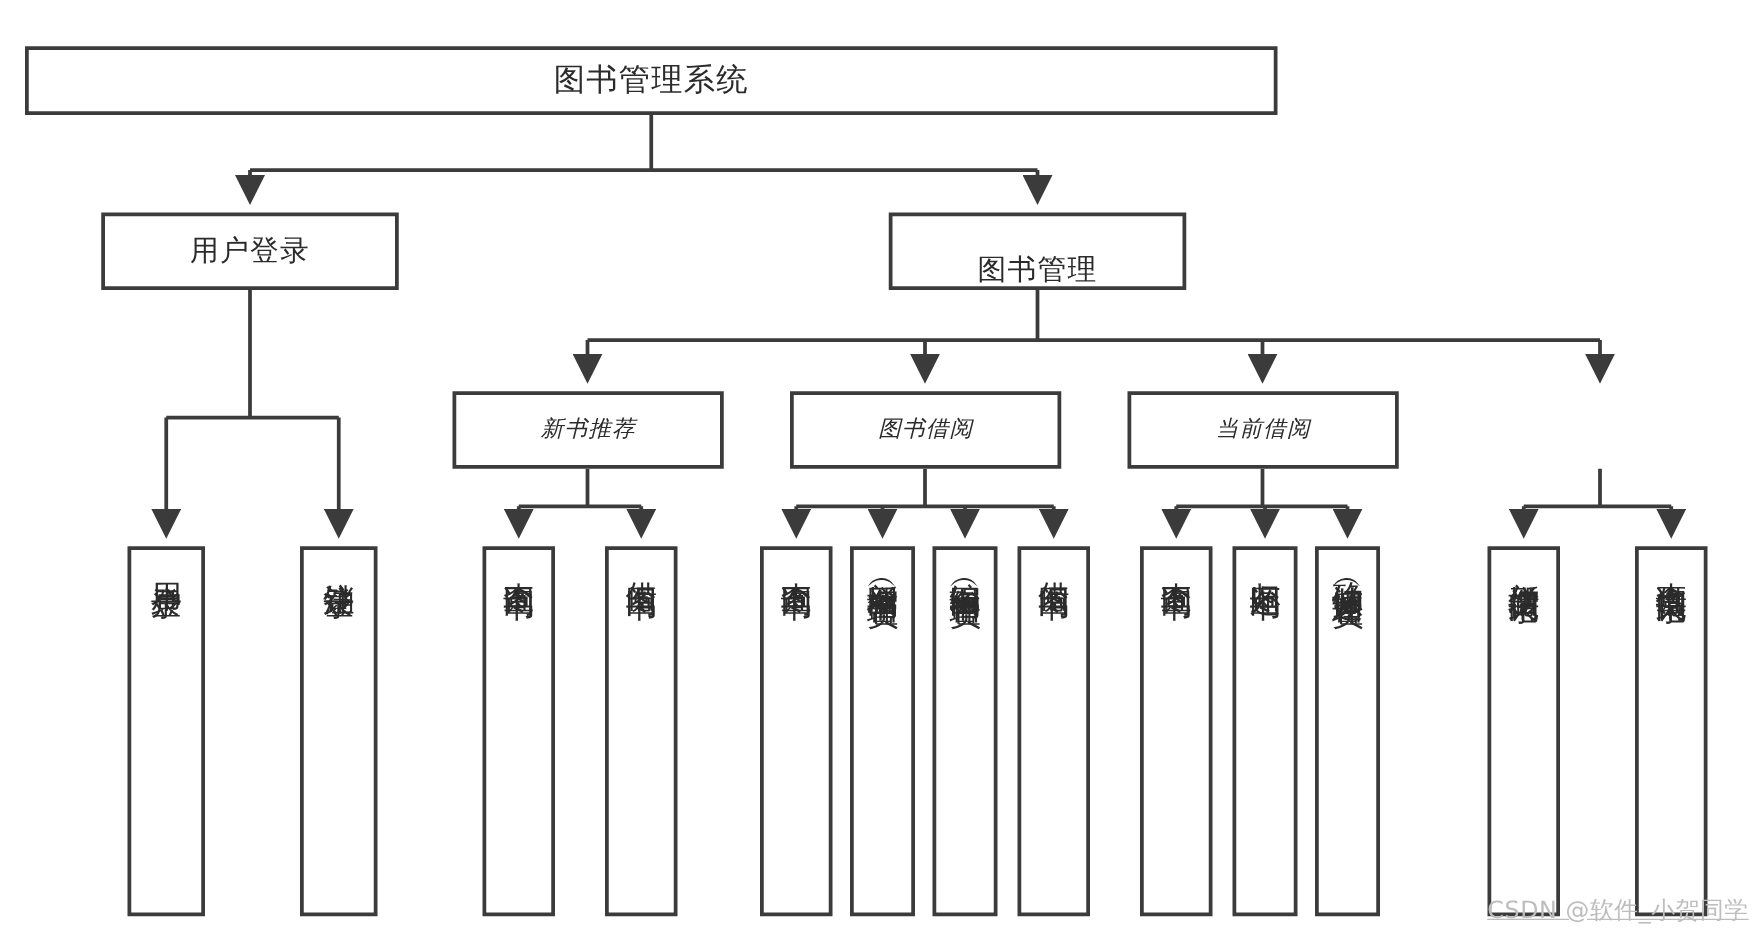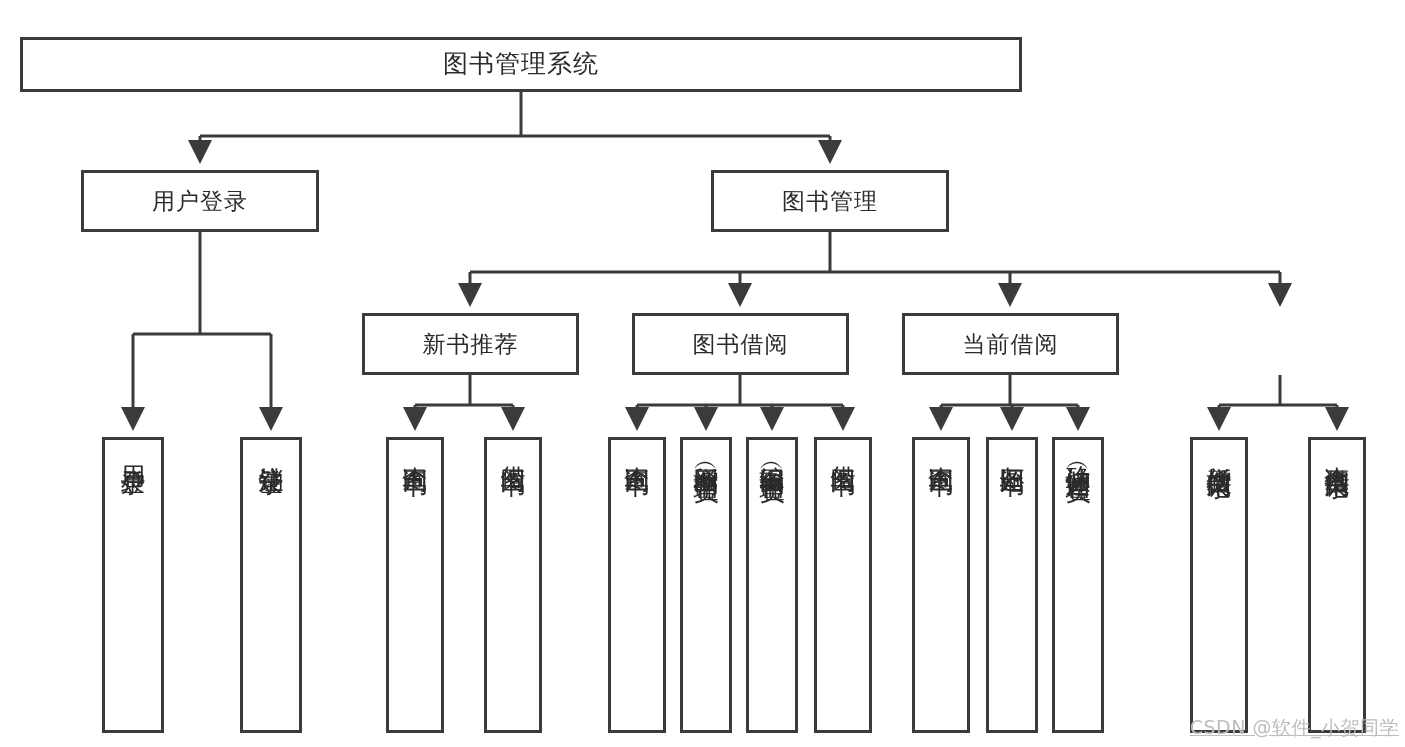--- a/index.html
+++ b/index.html
@@ -36,21 +36,22 @@
     color: #2b2b2b;
     line-height: 1.15;
   }
   .node.root {
     font-size: 25px;
   }
   .node.lvl2 {
     font-size: 23px;
   }
   .node.lvl3 {
-    font-size: 23px;
+    font-size: 18px;
+    font-style: italic;
   }
   .node.leaf {
     font-size: 25px;
     align-items: flex-start;
     justify-content: center;
     padding-top: 6px;
   }
   .vtext {
     writing-mode: vertical-rl;
     text-orientation: upright;
@@ -129,21 +130,21 @@
     </g>
   </svg>
 
   <div class="node root" style="left:20px; top:12px; width:1002px; height:55px;margin-top:25px;">
     <span class="htext">图书管理系统</span>
   </div>
 
   <div class="node lvl2" style="left:81px; top:170px; width:238px; height:62px;">
     <span class="htext">用户登录</span>
   </div>
-  <div class="node lvl2" style="left:711px; top:170px; width:238px; height:62px;">
+  <div class="node lvl2" style="left:711px; top:170px; width:238px; height:62px;align-items:flex-end;">
     <span class="htext">图书管理</span>
   </div>
 
   <div class="node lvl3" style="left:362px; top:313px; width:217px; height:62px;">
     <span class="htext">新书推荐</span>
   </div>
   <div class="node lvl3" style="left:632px; top:313px; width:217px; height:62px;">
     <span class="htext">图书借阅</span>
   </div>
   <div class="node lvl3" style="left:902px; top:313px; width:217px; height:62px;">

